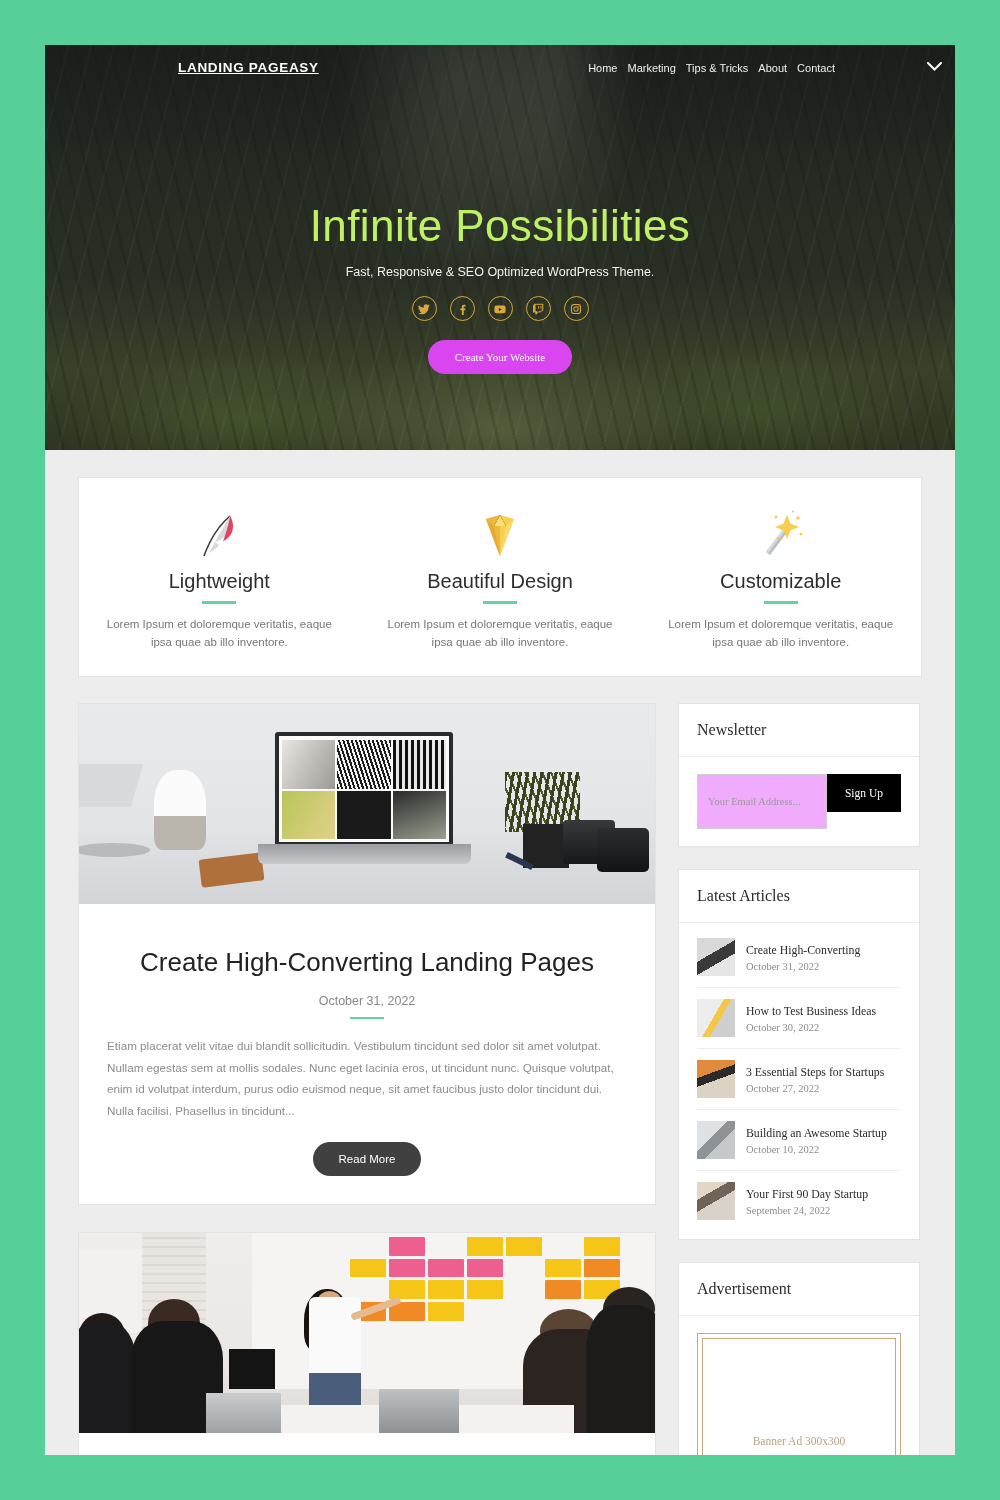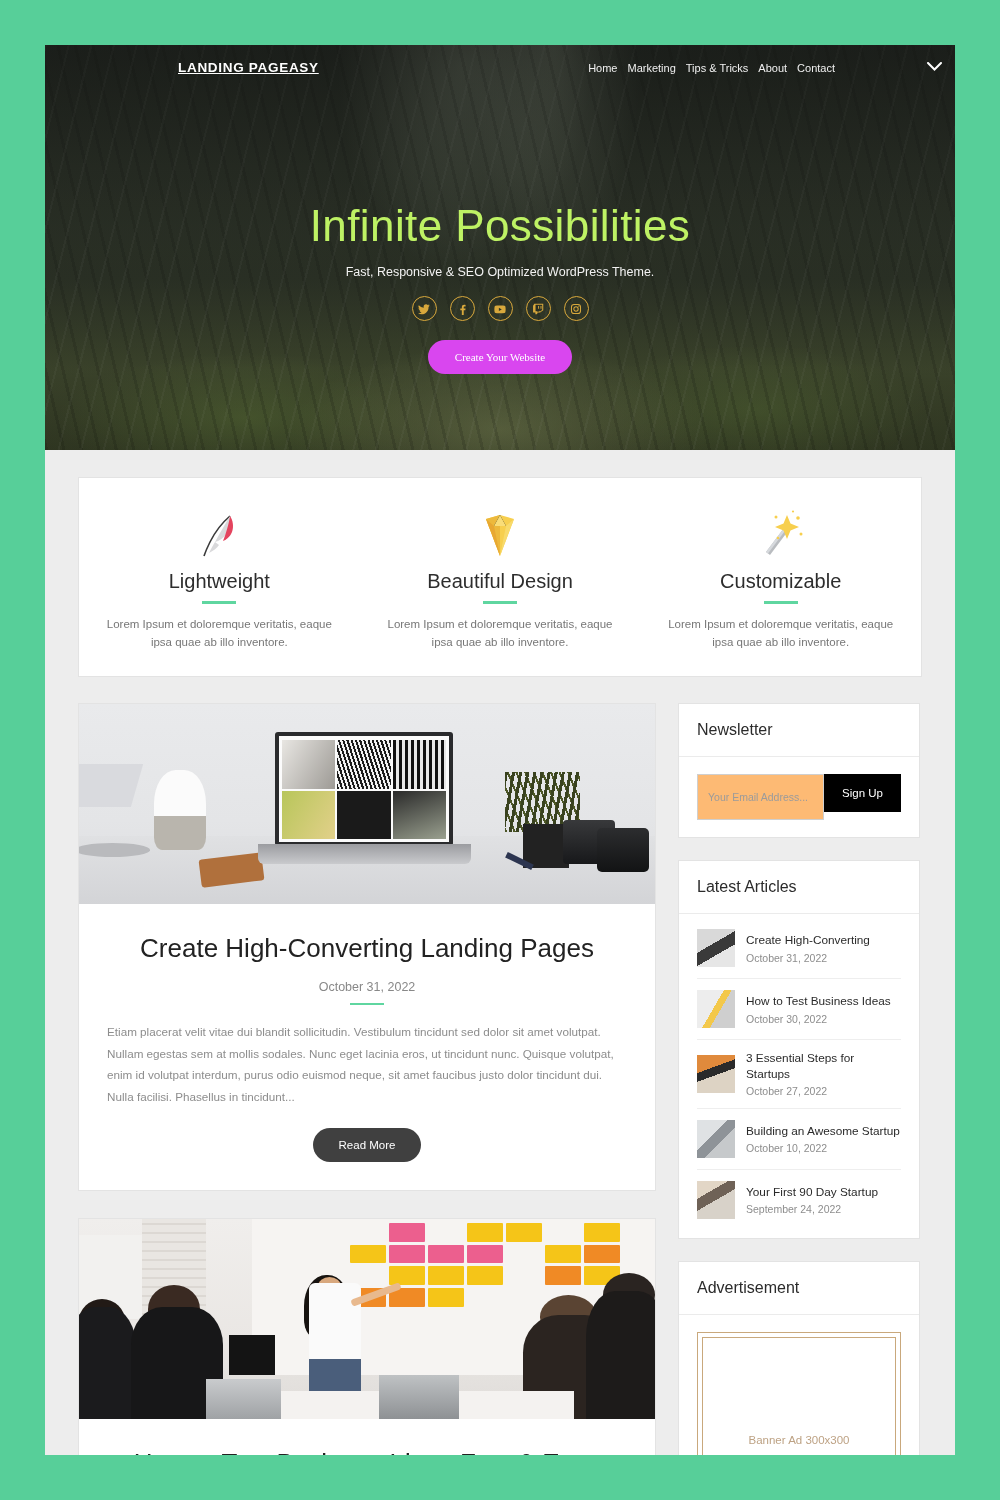--- a/index.html
+++ b/index.html
@@ -253,21 +253,21 @@
   .seated-l2h { position:absolute; left:12%; top:33%; width:9%; height:24%; background:#3a2a22; border-radius:50% 50% 42% 42%; }
   .seated-r1 { position:absolute; right:6%; top:48%; width:17%; height:52%; background:#2b2420; border-radius:36% 36% 0 0; }
   .seated-r1h { position:absolute; right:10%; top:38%; width:10%; height:22%; background:#5a4433; border-radius:50%; }
   .seated-r2 { position:absolute; right:-2%; top:36%; width:14%; height:64%; background:#1d1b1a; border-radius:36% 36% 0 0; }
   .seated-r2h { position:absolute; right:0%; top:27%; width:9%; height:22%; background:#2a2421; border-radius:50%; }
   .table-m { position:absolute; left:22%; right:14%; bottom:0; height:14%; background:#f4f2f0; }
   .laptop-m1 { position:absolute; left:22%; bottom:0; width:13%; height:20%; background:linear-gradient(180deg,#c9cbcd,#9fa2a5); }
   .laptop-m2 { position:absolute; left:52%; bottom:0; width:14%; height:22%; background:linear-gradient(180deg,#bfc2c4,#8e9194); }
   .monitor-m { position:absolute; left:26%; top:58%; width:8%; height:20%; background:#141414; }
 
-  .post-body { padding: 28px 28px 28px 28px; text-align: center; }
+  .post-body { padding: 42px 28px 28px 28px; text-align: center; }
   .post-title {
     font-size: 26px;
     font-weight: normal;
     color: #222222;
     line-height: 1.28;
   }
   .post-date { font-size: 12.5px; color: #888888; margin-top: 14px; }
   .post-rule { width: 34px; height: 2.5px; background: #5fd6a0; margin: 9px auto 0 auto; }
   .post-excerpt {
     margin-top: 16px;
@@ -288,38 +288,39 @@
     border: none;
     cursor: pointer;
     font-family: inherit;
   }
 
   
   .widget {
     background: #ffffff;
     border: 1px solid #e3e3e3;
     margin-bottom: 22px;
+    font-family: Liberation Serif, serif;
   }
   .widget-head {
     padding: 17px 18px;
     border-bottom: 1px solid #ebebeb;
   }
   .widget-title { font-size: 16px; font-weight: normal; color: #2b2b2b; }
   .widget-body { padding: 17px 18px; }
 
   .signup-row { display: flex; }
   .email-input {
     flex: 1;
-    height: 46px;
+    height: 55px;
     border: 1px solid #cfcfcf;
     padding: 0 10px;
     font-size: 10.5px;
     color: #555;
     font-family: inherit;
-    background: #fdba74;
+    background: #f0abfc;
     min-width: 0;
   }
   .email-input::placeholder { color: #9b9b9b; }
   .signup-btn {
     height: 38px;
     background: #000000;
     color: #ffffff;
     border: none;
     font-size: 11.5px;
     padding: 0 18px;

